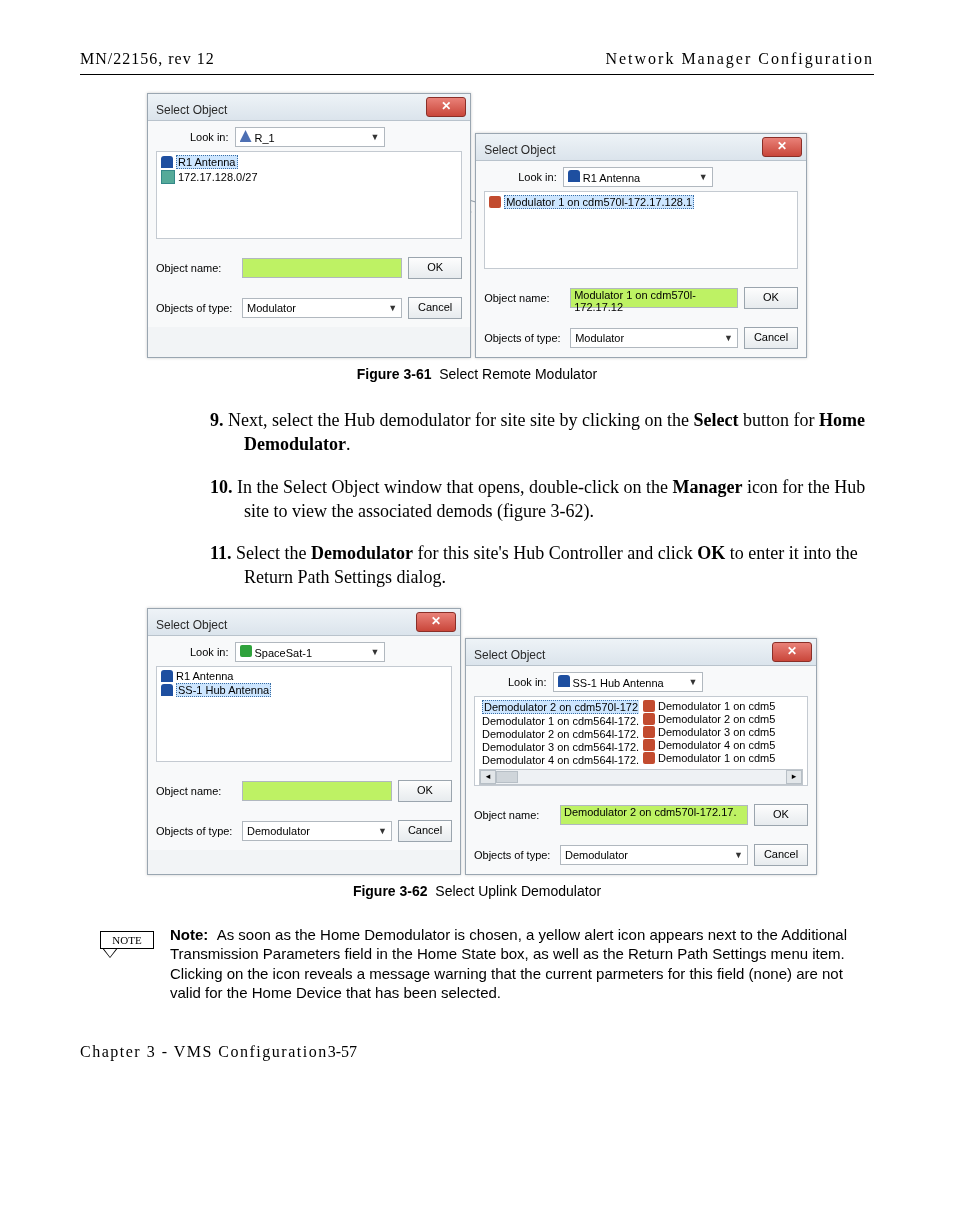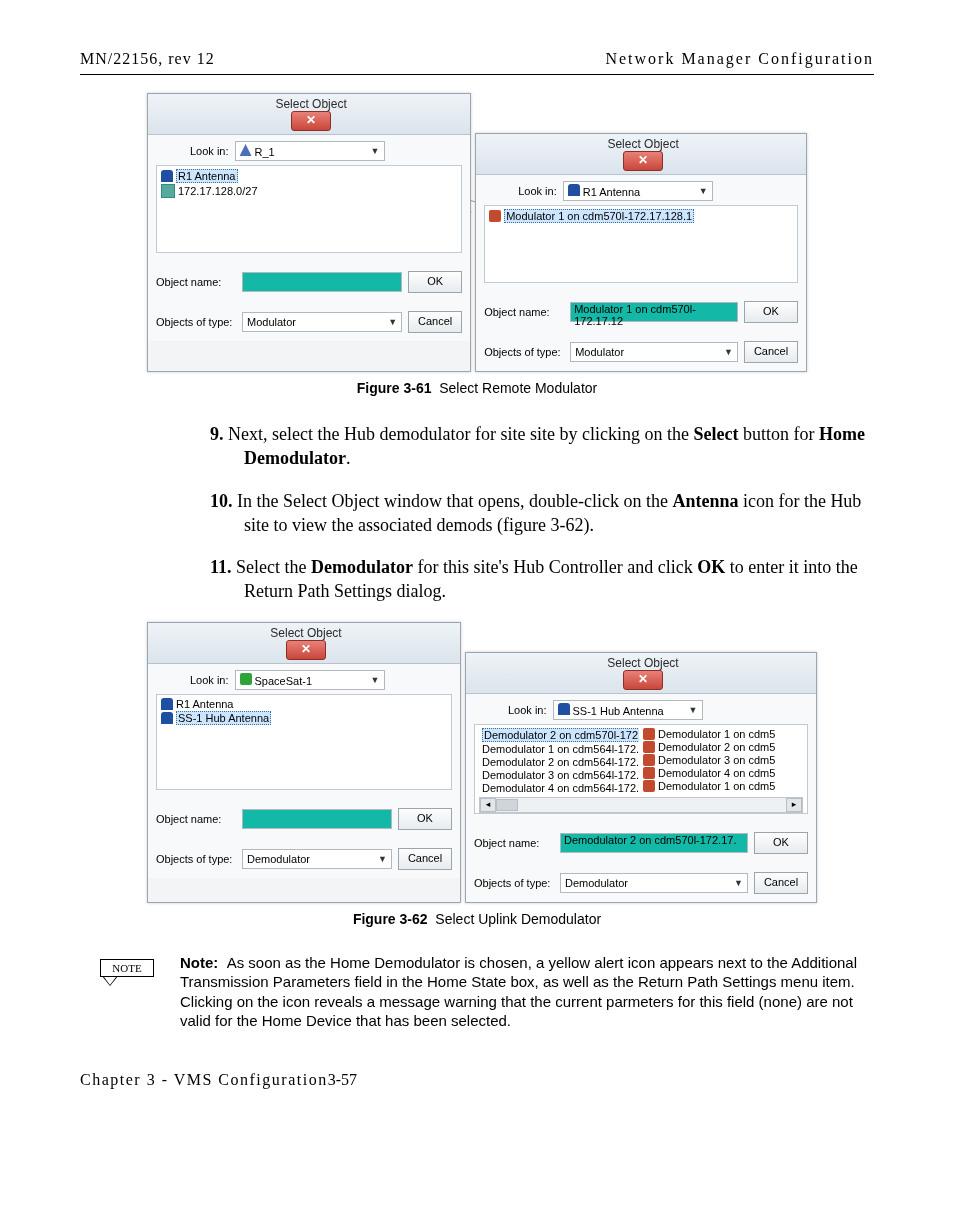--- a/index.html
+++ b/index.html
@@ -42,28 +42,27 @@
     background: #f2f4f6;
     font-family: "Segoe UI", Tahoma, sans-serif;
     font-size: 11px;
     box-shadow: 0 0 3px rgba(0,0,0,0.2);
     position: relative;
   }
   .dialog.left1 { width: 336px; }
   .dialog.right1 { width: 344px; margin-top: 40px; }
   .titlebar {
     display: flex;
-    align-items: center;
+    align-items: flex-end;
     justify-content: space-between;
     background: linear-gradient(#eef3f7,#dbe4ec);
     border-bottom: 1px solid #b9c3cc;
     padding: 3px 4px 3px 8px;
     font-size: 12px;
     color: #2a2a2a;
-    flex-direction: column;
   }
   .close-btn {
     width: 38px;
     height: 18px;
     background: linear-gradient(#e98178,#c9463a);
     border: 1px solid #8a2f28;
     border-radius: 3px;
     color: #fff;
     font-weight: bold;
     line-height: 16px;
@@ -122,21 +121,21 @@
   }
   .bottom-rows {
     display:flex;
     align-items:center;
     margin-top:18px;
     gap:6px;
   }
   .bottom-rows .lbl { width:80px; text-align:left; }
   .text-input {
     border:1px solid #b1b8bf;
-    background:#14b8a6;
+    background:#bef264;
     height:18px;
     flex:1;
     padding:0 3px;
     font-size:11px;
   }
   .btn {
     border:1px solid #9ba5ae;
     background: linear-gradient(#fdfdfd,#e7ebee);
     height:20px;
     min-width:52px;
@@ -191,21 +190,21 @@
     align-items:center;
     justify-content:space-between;
     margin-top:2px;
     background:#eef1f4;
   }
   .sb-btn { width:14px; height:12px; background:#e2e6e9; border:1px solid #b7bfc6; text-align:center; font-size:9px; line-height:11px; }
   .sb-thumb { width:20px; height:10px; background:#cfd5da; border:1px solid #b7bfc6; }
   .note-row {
     display:flex;
     align-items:flex-start;
-    gap:26px;
+    gap:16px;
     margin-top:0;
   }
   .note-badge {
     position:relative;
     margin-top:6px;
   }
   .note-box {
     border:1px solid #000;
     font-size:11px;
     padding:2px 5px;
@@ -341,21 +340,21 @@
     <div class="fig-caption">
       <span class="b">Figure 3-61</span>&nbsp;&nbsp;<span>Select Remote Modulator</span>
     </div>
   </div>
 
   <p class="body-text">
     <span class="bold">9.</span> <span>Next, select the </span><span class="italic">Hub demodulator</span><span> for site site by clicking on the </span><span class="bold">Select</span><span> button for </span><span class="bold">Home Demodulator</span><span>.</span>
   </p>
 
   <p class="body-text">
-    <span class="bold">10.</span> <span>In the Select Object window that opens, double-click on the </span><span class="bold">Antenna</span><span> icon for the Hub site to view the associated demods (figure 3-62).</span>
+    <span class="bold">10.</span> <span>In the Select Object window that opens, double-click on the </span><span class="bold">Manager</span><span> icon for the Hub site to view the associated demods (figure 3-62).</span>
   </p>
 
   <p class="body-text">
     <span class="bold">11.</span> <span>Select the </span><span class="bold">Demodulator</span><span> for this site's Hub Controller and click </span><span class="bold">OK</span><span> to enter it into the Return Path Settings dialog.</span>
   </p>
 
   <div class="figure-block">
     <div class="figure-row">
 
       <div class="dialog left1">

